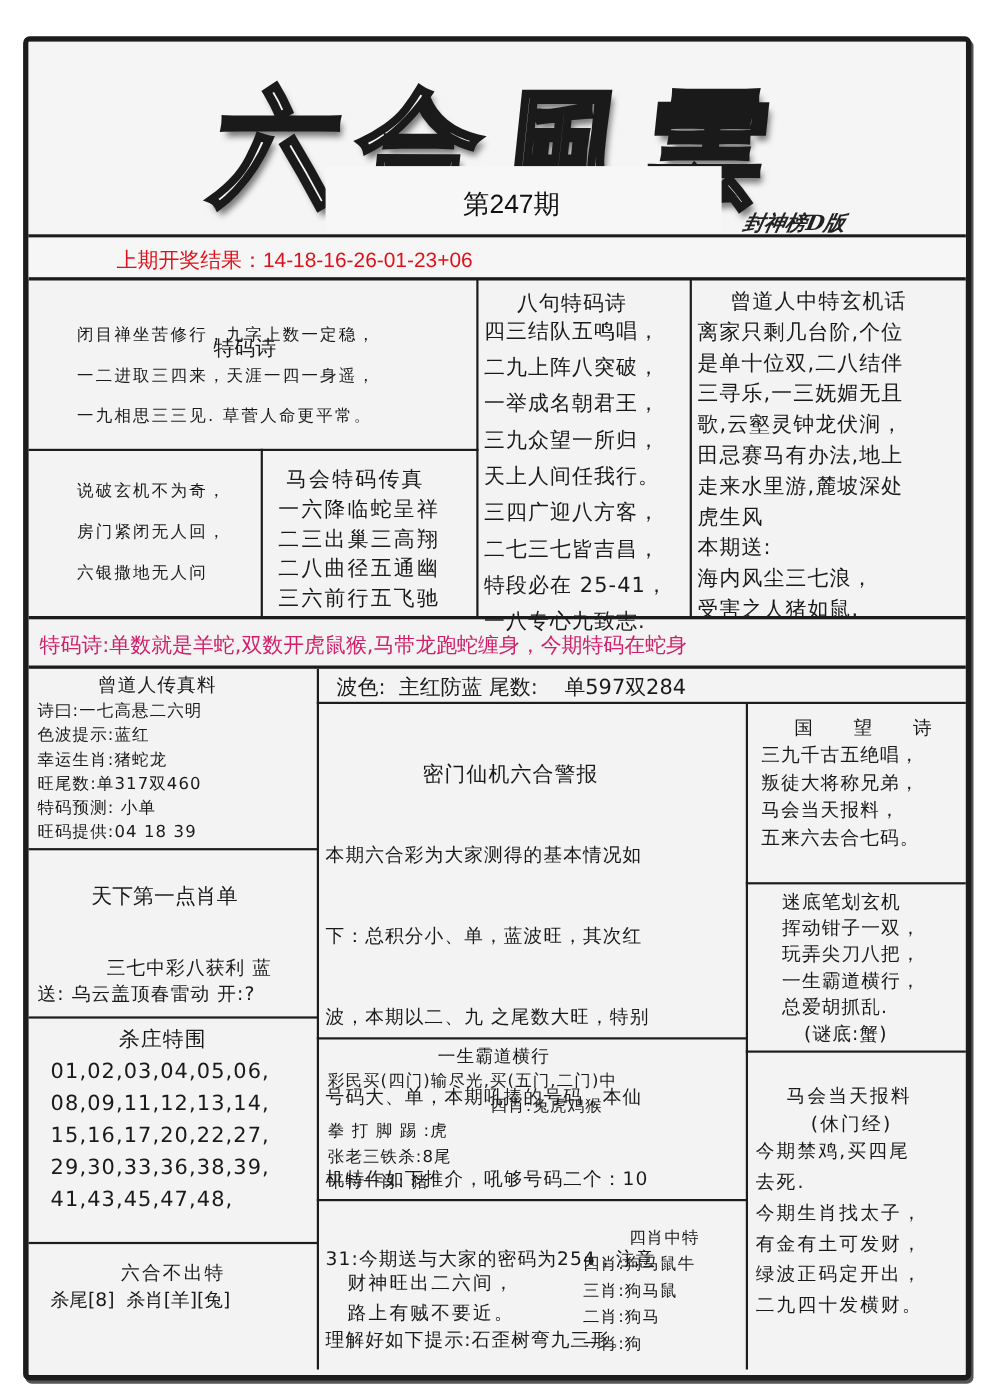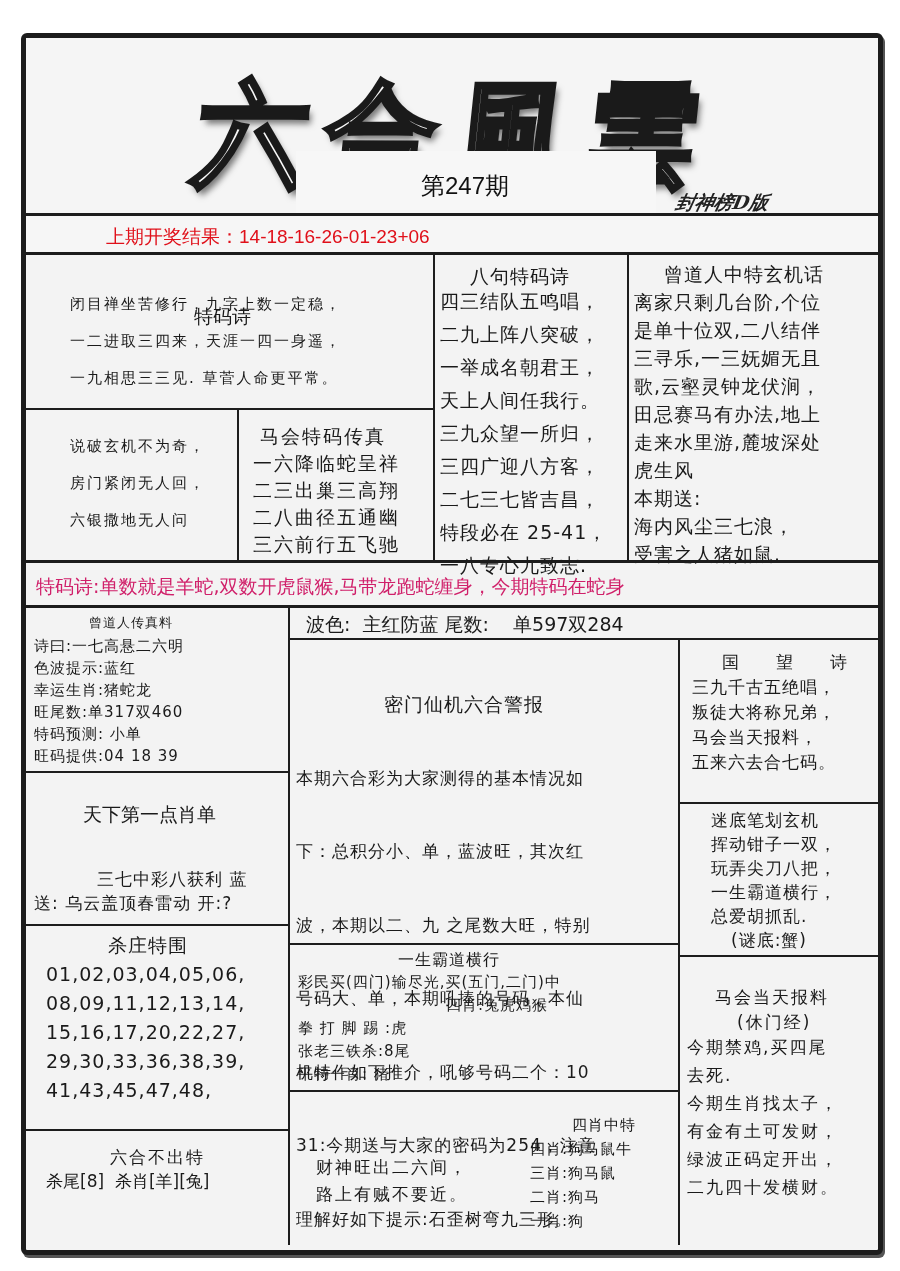--- a/index.html
+++ b/index.html
@@ -82,22 +82,22 @@
     <div>二八曲径五通幽</div>
     <div>三六前行五飞驰</div>
   </div>
 
   <div class="t" style="left:414px;top:222px;font-size:19px;line-height:33px;letter-spacing:1px;">
     <div style="padding-left:30px;">八句特码诗</div>
     <div style="line-height:33px;margin-top:-8px;">
       <div>四三结队五鸣唱，</div>
       <div>二九上阵八突破，</div>
       <div>一举成名朝君王，</div>
+      <div>三九众望一所归，</div>
       <div>天上人间任我行。</div>
-      <div>三九众望一所归，</div>
       <div>三四广迎八方客，</div>
       <div>二七三七皆吉昌，</div>
       <div>特段必在 25-41，</div>
       <div>一八专心九致志.</div>
     </div>
   </div>
 
   <div class="t" style="left:608px;top:222px;font-size:19px;line-height:28px;letter-spacing:1px;">
     <div style="padding-left:30px;">曾道人中特玄机话</div>
     <div>离家只剩几台阶,个位</div>
@@ -123,21 +123,21 @@
   <div class="thin-v" style="left:652px;top:602px;height:605px;"></div>
   <div class="thin-h" style="left:0;top:733px;width:264px;"></div>
   <div class="thin-h" style="left:0;top:886px;width:264px;"></div>
   <div class="thin-h" style="left:0;top:1091px;width:264px;"></div>
   <div class="thin-h" style="left:262px;top:905px;width:392px;"></div>
   <div class="thin-h" style="left:262px;top:1052px;width:392px;"></div>
   <div class="thin-h" style="left:652px;top:764px;width:200px;"></div>
   <div class="thin-h" style="left:652px;top:917px;width:200px;"></div>
 
   <div class="t" style="left:8px;top:573px;font-size:15px;line-height:22px;letter-spacing:1px;">
-    <div style="padding-left:55px;font-size:13px;line-height:24px;">曾道人传真料</div>
+    <div style="padding-left:55px;font-size:17px;line-height:24px;">曾道人传真料</div>
     <div>诗曰:一七高悬二六明</div>
     <div>色波提示:蓝红</div>
     <div>幸运生肖:猪蛇龙</div>
     <div>旺尾数:单317双460</div>
     <div>特码预测: 小单</div>
     <div>旺码提供:04 18 39</div>
   </div>
 
   <div class="t" style="left:280px;top:574px;font-size:19px;white-space:pre;">波色:  主红防蓝 尾数:    单597双284</div>
 

